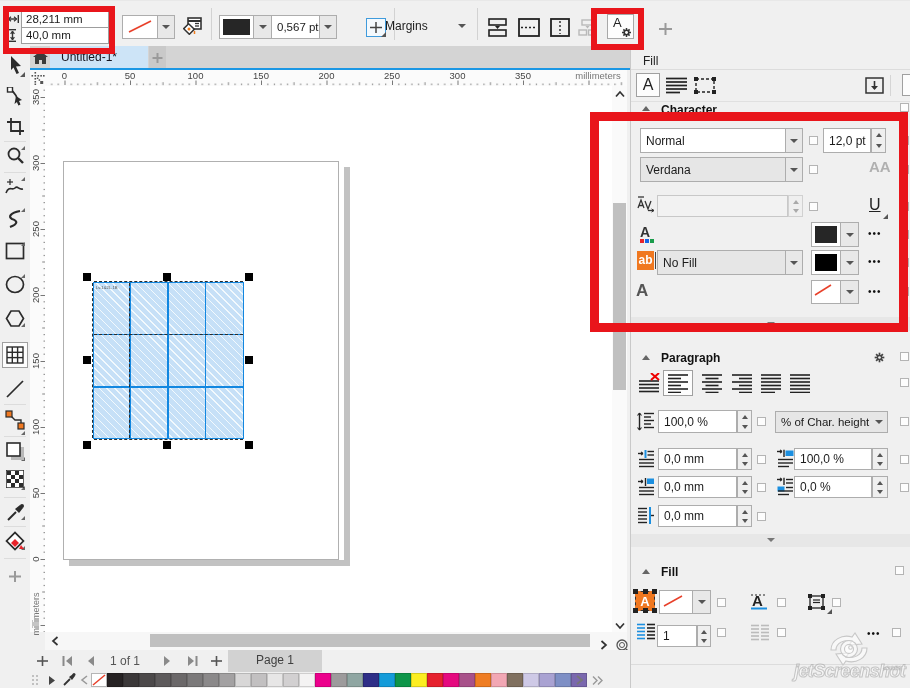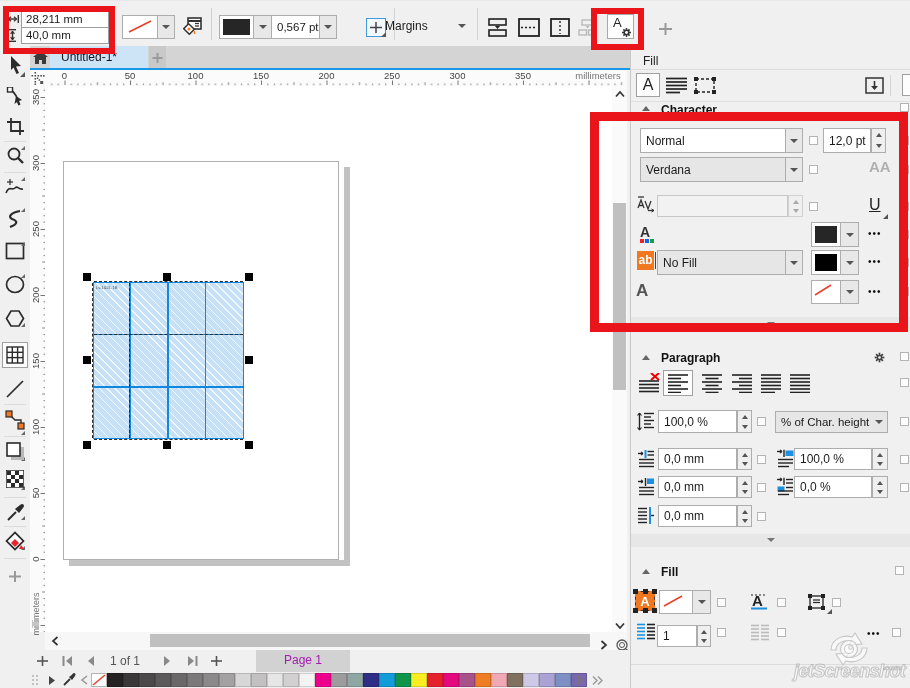--- a/index.html
+++ b/index.html
@@ -309,21 +309,21 @@
       <path d="M1 0 L7 5 L1 10 Z" fill="#8a8a8a"></path>
     </svg>
   <svg class="abs" style="left:187px;top:6px;" width="11" height="10">
       <path d="M1 0 L7 5 L1 10 Z" fill="#8a8a8a"></path>
       <line x1="9.5" y1="0" x2="9.5" y2="10" stroke="#8a8a8a" stroke-width="2"></line>
     </svg>
   <svg class="abs" style="left:210px;top:5px;" width="13" height="12">
       <line x1="6.5" y1="1" x2="6.5" y2="11" stroke="#555" stroke-width="1.6"></line>
       <line x1="1" y1="6" x2="12" y2="6" stroke="#555" stroke-width="1.6"></line>
     </svg>
-  <div class="abs" style="left:228px;top:0;width:94px;height:22px;background:#d2d2d2;text-align:center;line-height:21px;font-size:12px;color:#a21caf;margin-left:28px;">Page 1</div>
+  <div class="abs" style="left:228px;top:0;width:94px;height:22px;background:#d2d2d2;text-align:center;line-height:21px;font-size:12px;color:#404040;">Page 1</div>
 </div>
 
 <div class="abs" id="palette" style="left:0;top:672px;width:630px;height:16px;background:#f0f0f0;">
   <svg class="abs" style="left:31px;top:2px;" width="9" height="12">
       <g fill="#b0b0b0">
         <circle cx="2" cy="2" r="1"></circle>
         <circle cx="6" cy="2" r="1"></circle>
         <circle cx="2" cy="6" r="1"></circle>
         <circle cx="6" cy="6" r="1"></circle>
         <circle cx="2" cy="10" r="1"></circle>

